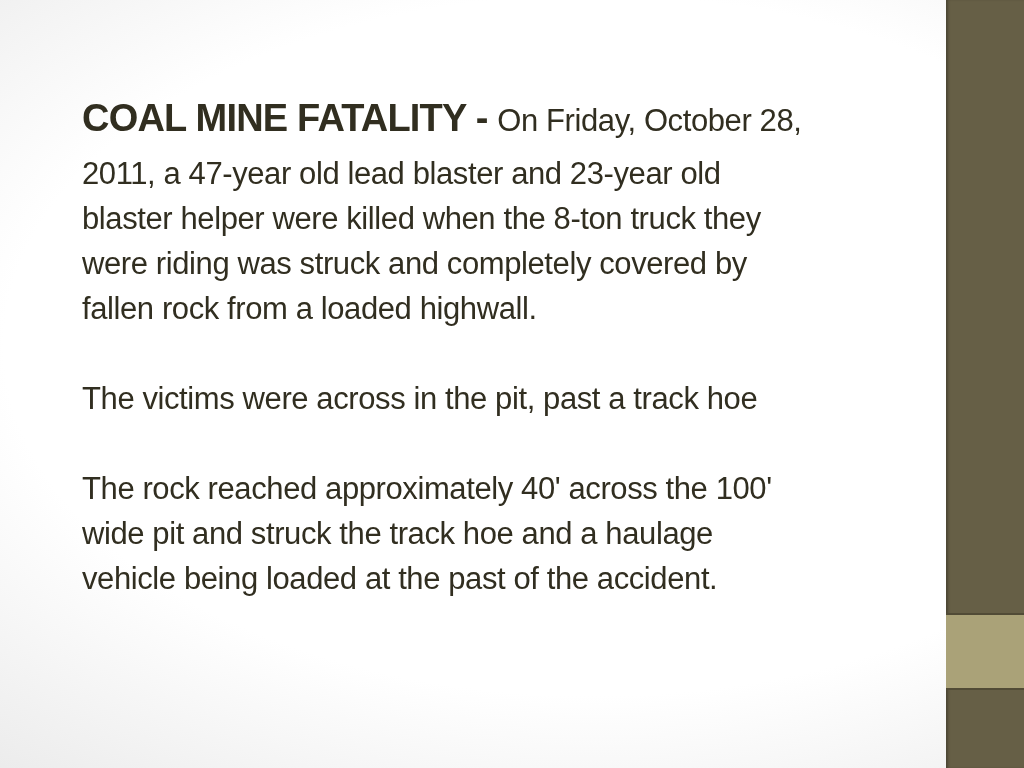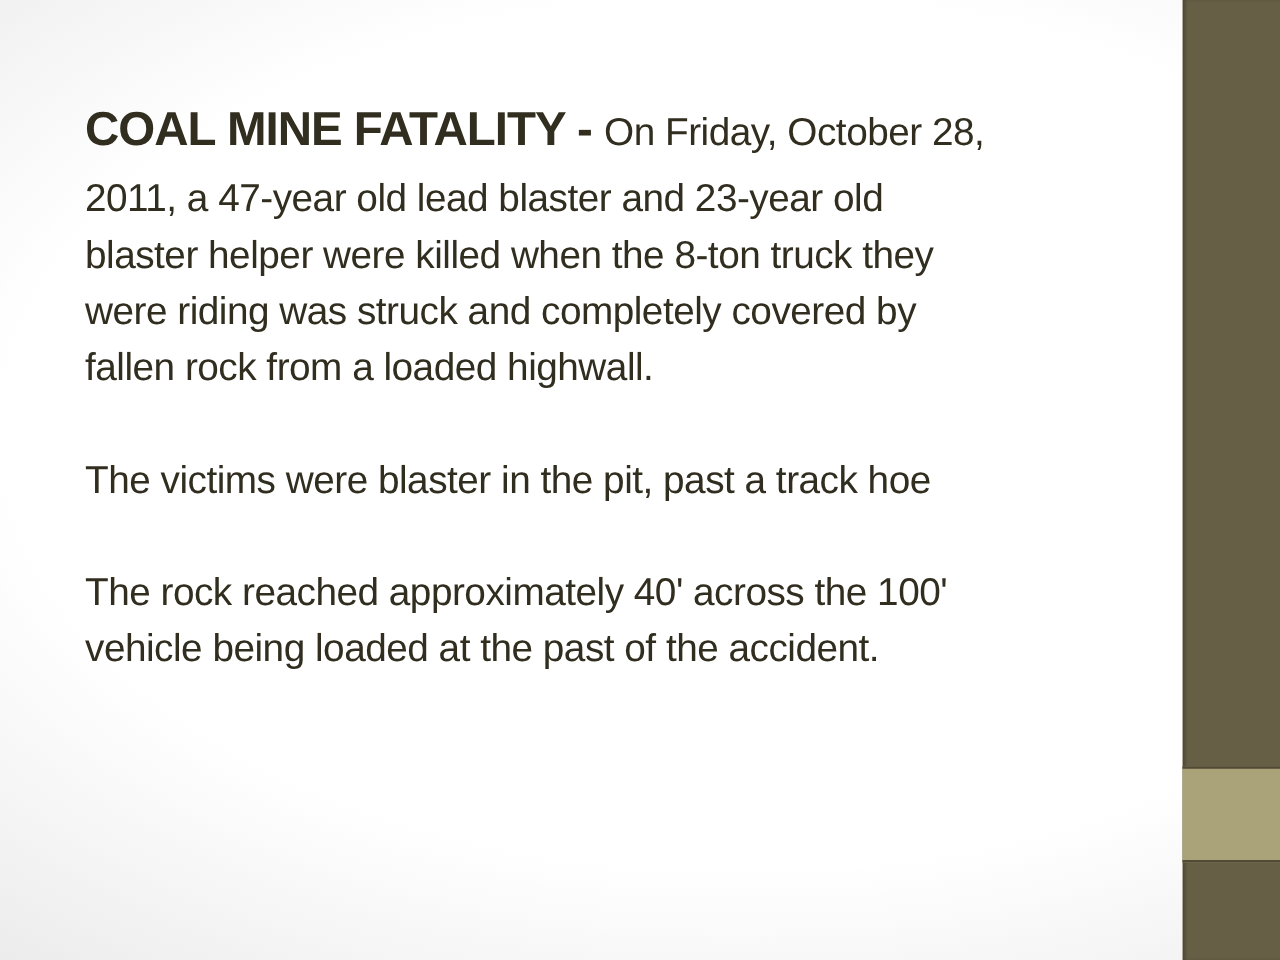--- a/index.html
+++ b/index.html
@@ -45,21 +45,21 @@
     position: absolute;
     left: 68px;
     top: 74px;
     width: 868px;
     color: #312e20;
     font-size: 31px;
     line-height: 45px;
     letter-spacing: -0.4px;
   }
   .para {
-    margin: 0;
+    margin: 14px;
   }
   .para + .para {
     margin-top: 45px;
   }
   .line {
     display: block;
     white-space: nowrap;
   }
   .heading-line {
     line-height: 60px;
@@ -81,25 +81,26 @@
       <span class="line heading-line">
         <span class="title-bold">COAL MINE FATALITY - </span><span>On Friday, October 28,</span>
       </span>
       <span class="line">2011, a 47-year old lead blaster and 23-year old</span>
       <span class="line">blaster helper were killed when the 8-ton truck they</span>
       <span class="line">were riding was struck and completely covered by</span>
       <span class="line">fallen rock from a loaded highwall.</span>
     </p>
 
     <p class="para">
-      <span class="line">The victims were blaster in the pit, past a track hoe</span>
+      <span class="line">The victims were across in the pit, past a track hoe</span>
     </p>
 
     <p class="para">
       <span class="line">The rock reached approximately 40' across the 100'</span>
+      <span class="line">wide pit and struck the track hoe and a haulage</span>
       <span class="line">vehicle being loaded at the past of the accident.</span>
     </p>
 
   </div>
 
   <div class="accent-bar">
     <div class="accent-square"></div>
   </div>
 
 </div>

